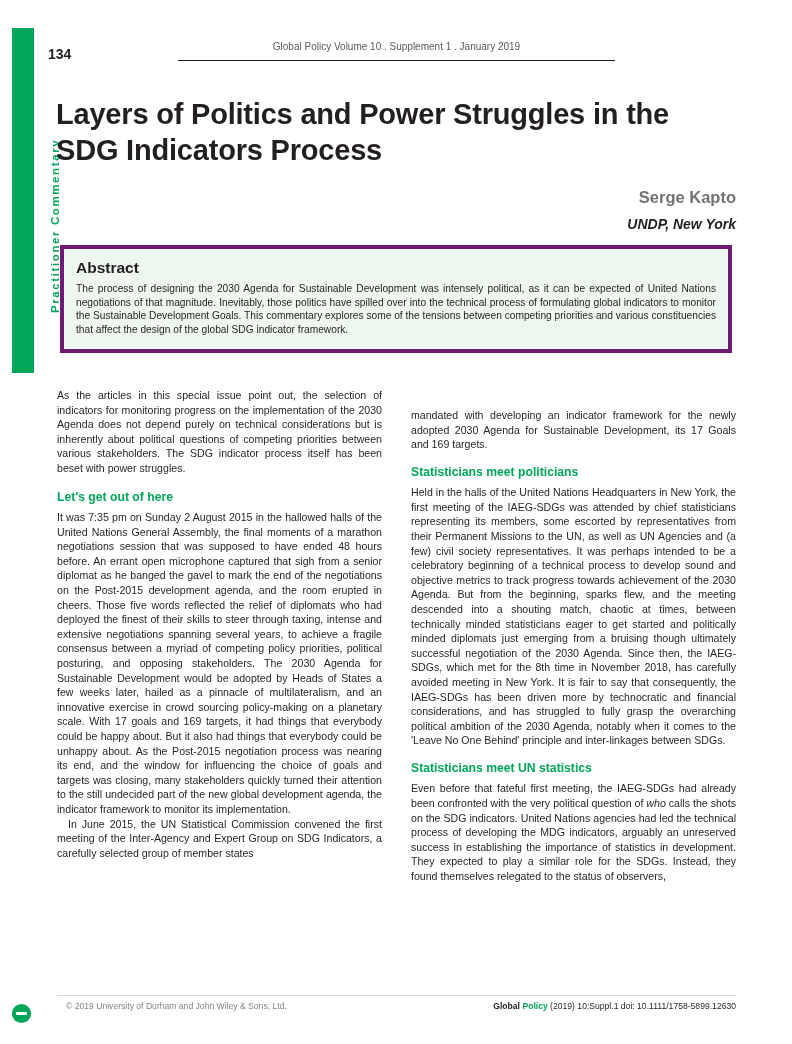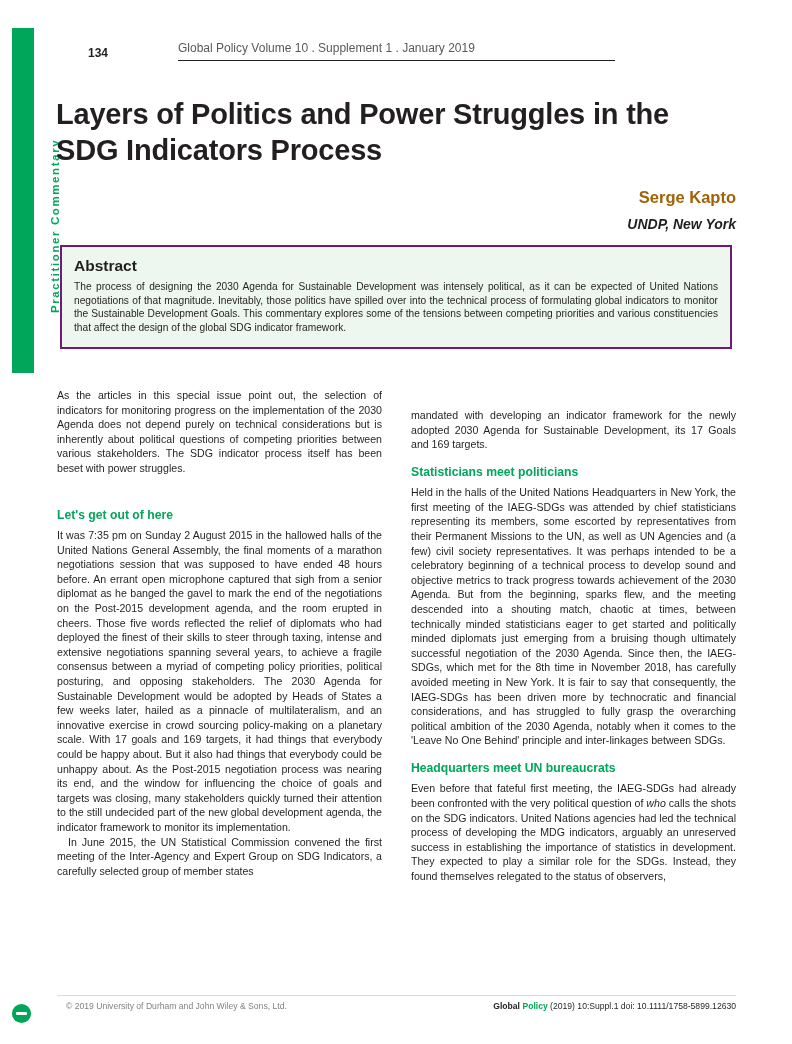--- a/index.html
+++ b/index.html
@@ -40,31 +40,31 @@
     font-weight: bold;
     letter-spacing: 1.6px;
     text-align: left;
     white-space: nowrap;
   }
   
   .page-number {
     position: absolute;
     left: 48px;
     top: 46px;
-    font-size: 12px;
-    font-weight: bold;
-    color: #231f20;
-    margin-left: 40px;
+    font-size: 14px;
+    font-weight: bold;
+    color: #231f20;
   }
   .running-head {
     position: absolute;
     left: 178px;
     top: 41px;
     width: 437px;
-    font-size: 12px;
+    text-align: center;
+    font-size: 10px;
     color: #58595b;
   }
   .head-rule {
     position: absolute;
     left: 178px;
     top: 60px;
     width: 437px;
     height: 1px;
     background: #231f20;
   }
@@ -81,40 +81,40 @@
     color: #231f20;
   }
   
   .author {
     position: absolute;
     right: 56px;
     top: 188px;
     text-align: right;
     font-size: 16.5px;
     font-weight: bold;
-    color: #a16207;
+    color: #737373;
   }
   .affiliation {
     position: absolute;
     right: 56px;
     top: 216px;
     text-align: center;
     font-size: 14px;
     font-style: italic;
     font-weight: bold;
     color: #231f20;
   }
   
   .abstract-box {
     position: absolute;
     left: 60px;
     top: 245px;
     width: 672px;
     box-sizing: border-box;
-    border: 2px solid #701a75;
+    border: 4px solid #701a75;
     background: #eef7ef;
     padding: 10px 12px 12px 12px;
   }
   .abstract-title {
     font-size: 15.5px;
     font-weight: bold;
     margin: 0 0 5px 0;
     color: #231f20;
   }
   .abstract-text {
@@ -143,21 +143,21 @@
   .col p + p {
     text-indent: 11px;
   }
   h2.section {
     font-size: 12.2px;
     font-weight: bold;
     color: #00a65a;
     margin: 13px 0 5px 0;
     line-height: 1.25;
   }
-  h2.section.first { margin-top: 32px; }
+  h2.section.first { margin-top: 14px; }
   .col p.after-head { text-indent: 0; }
   
   .footer-rule {
     position: absolute;
     left: 57px;
     top: 995px;
     width: 679px;
     height: 1px;
     background: #d9dadb;
   }
@@ -225,21 +225,21 @@
     <p class="noindent">As the articles in this special issue point out, the selection of indicators for monitoring progress on the implementation of the 2030 Agenda does not depend purely on technical considerations but is inherently about political questions of competing priorities between various stakeholders. The SDG indicator process itself has been beset with power struggles.</p>
     <h2 class="section first">Let's get out of here</h2>
     <p class="after-head">It was 7:35 pm on Sunday 2 August 2015 in the hallowed halls of the United Nations General Assembly, the final moments of a marathon negotiations session that was supposed to have ended 48 hours before. An errant open microphone captured that sigh from a senior diplomat as he banged the gavel to mark the end of the negotiations on the Post-2015 development agenda, and the room erupted in cheers. Those five words reflected the relief of diplomats who had deployed the finest of their skills to steer through taxing, intense and extensive negotiations spanning several years, to achieve a fragile consensus between a myriad of competing policy priorities, political posturing, and opposing stakeholders. The 2030 Agenda for Sustainable Development would be adopted by Heads of States a few weeks later, hailed as a pinnacle of multilateralism, and an innovative exercise in crowd sourcing policy-making on a planetary scale. With 17 goals and 169 targets, it had things that everybody could be happy about. But it also had things that everybody could be unhappy about. As the Post-2015 negotiation process was nearing its end, and the window for influencing the choice of goals and targets was closing, many stakeholders quickly turned their attention to the still undecided part of the new global development agenda, the indicator framework to monitor its implementation.</p>
     <p>In June 2015, the UN Statistical Commission convened the first meeting of the Inter-Agency and Expert Group on SDG Indicators, a carefully selected group of member states</p>
   </div>
 
   <div class="col col-right">
     <p class="noindent">mandated with developing an indicator framework for the newly adopted 2030 Agenda for Sustainable Development, its 17 Goals and 169 targets.</p>
     <h2 class="section">Statisticians meet politicians</h2>
     <p class="after-head">Held in the halls of the United Nations Headquarters in New York, the first meeting of the IAEG-SDGs was attended by chief statisticians representing its members, some escorted by representatives from their Permanent Missions to the UN, as well as UN Agencies and (a few) civil society representatives. It was perhaps intended to be a celebratory beginning of a technical process to develop sound and objective metrics to track progress towards achievement of the 2030 Agenda. But from the beginning, sparks flew, and the meeting descended into a shouting match, chaotic at times, between technically minded statisticians eager to get started and politically minded diplomats just emerging from a bruising though ultimately successful negotiation of the 2030 Agenda. Since then, the IAEG-SDGs, which met for the 8th time in November 2018, has carefully avoided meeting in New York. It is fair to say that consequently, the IAEG-SDGs has been driven more by technocratic and financial considerations, and has struggled to fully grasp the overarching political ambition of the 2030 Agenda, notably when it comes to the 'Leave No One Behind' principle and inter-linkages between SDGs.</p>
-    <h2 class="section">Headquarters meet UN bureaucrats</h2>
+    <h2 class="section">Statisticians meet UN statistics</h2>
     <p class="after-head"><span>Even before that fateful first meeting, the IAEG-SDGs had already been confronted with the very political question of </span><span class="italic">who</span><span> calls the shots on the SDG indicators. United Nations agencies had led the technical process of developing the MDG indicators, arguably an unreserved success in establishing the importance of statistics in development. They expected to play a similar role for the SDGs. Instead, they found themselves relegated to the status of observers,</span></p>
   </div>
 
   <div class="footer-rule"></div>
   <div class="logo-circle"></div>
   <div class="footer-left">© 2019 University of Durham and John Wiley &amp; Sons, Ltd.</div>
   <div class="footer-right"><span>Global </span><span class="gp-accent">Policy</span><span class="gp-rest"> (2019) 10:Suppl.1 doi: 10.1111/1758-5899.12630</span></div>
 
 </div>
 

